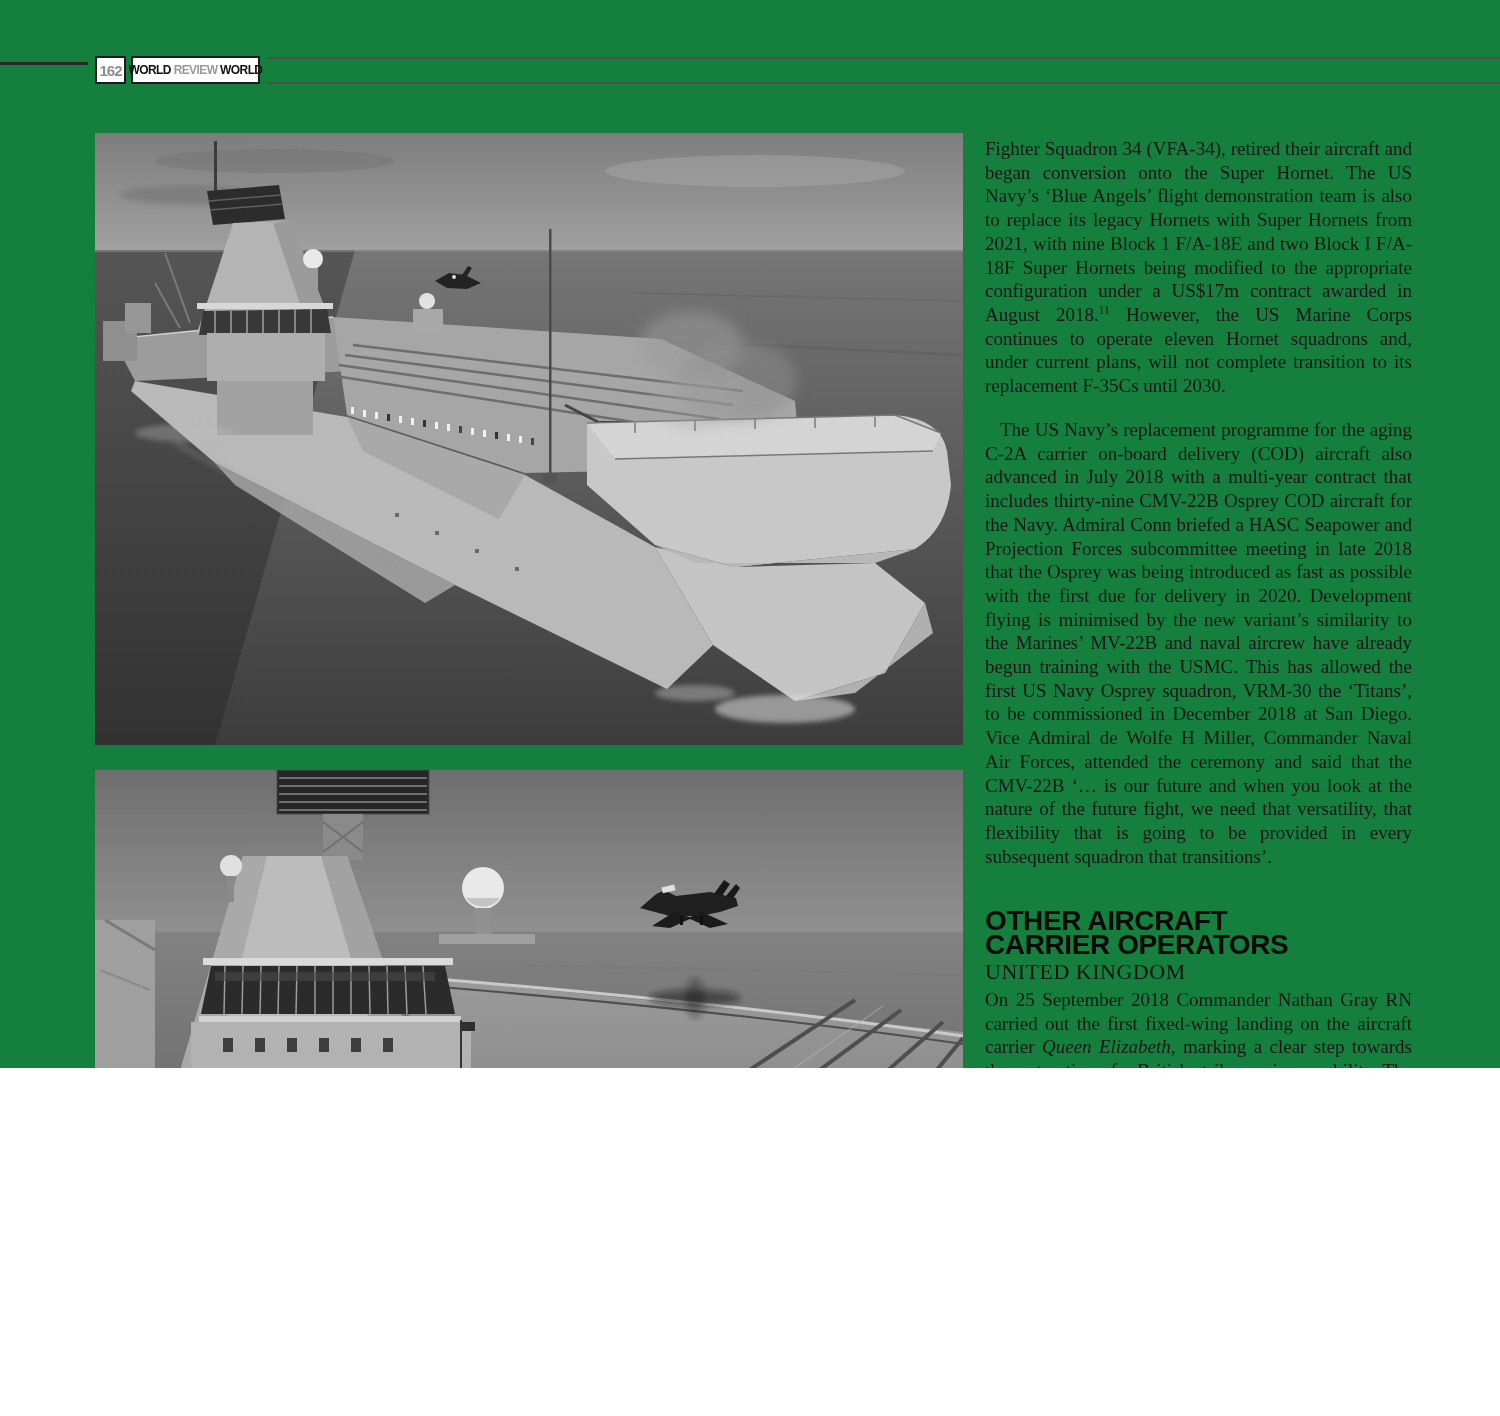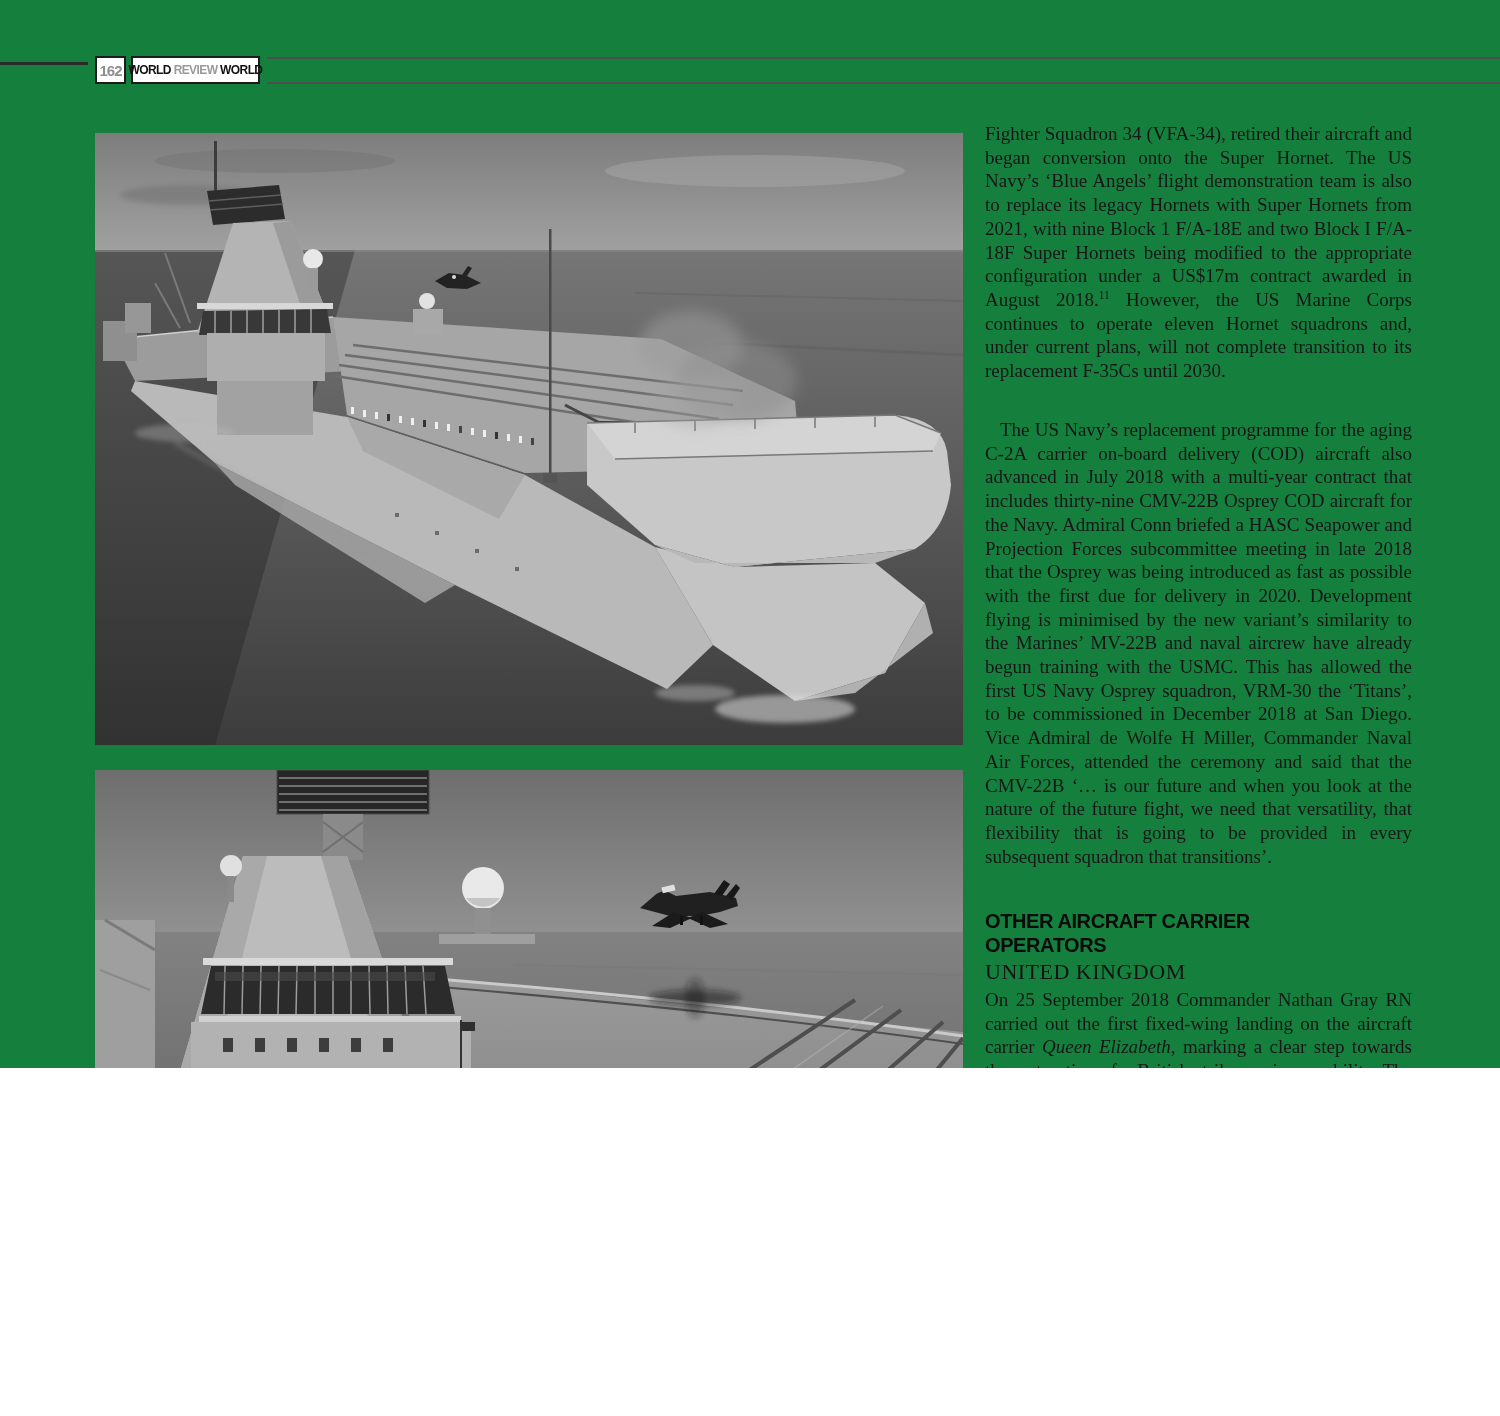--- a/index.html
+++ b/index.html
@@ -19,21 +19,21 @@
   .photo{position:absolute;left:95px;}
   .photo svg{display:block;}
   .photo-top{top:133px;width:868px;height:612px;}
   .photo-bottom{top:770px;width:868px;height:578px;}
   
   .tc{position:absolute;left:985px;width:427px;}
   p.body{font-size:19px;line-height:23.7px;text-align:justify;margin:0;color:#161616;}
   p.body sup{font-size:11.5px;line-height:0;vertical-align:super;}
   .indent{text-indent:15px;}
   h2.section{position:absolute;left:985px;top:909px;width:340px;margin:0;
-             font-family:"Liberation Sans",sans-serif;font-weight:700;font-size:20px;
+             font-family:"Liberation Sans",sans-serif;font-weight:700;font-size:28px;
              line-height:24px;letter-spacing:-0.4px;color:#0a0a0a;}
   h3.country{position:absolute;left:985px;top:959px;margin:0;font-family:"Liberation Serif",serif;
              font-weight:400;font-size:22px;line-height:26px;letter-spacing:0.5px;color:#131313;}
   .cap-rule{position:absolute;left:985px;top:1172px;width:426px;height:2px;background:#2f2f2f;}
   .caption{position:absolute;left:985px;top:1184px;width:430px;
            font-family:"Liberation Sans",sans-serif;font-size:16.5px;line-height:22px;color:#1e1e1e;}
   
   .wm-band{position:absolute;left:0;top:1301px;width:1210px;height:56px;background:#4a90bc;
            mix-blend-mode:screen;pointer-events:none;}
   .wm-svg{position:absolute;left:0;top:0;width:1500px;height:1416px;pointer-events:none;opacity:0.9;}
@@ -378,21 +378,21 @@
           <circle cx="498" cy="374" r="5" fill="#0f0f0f"></circle>
         <rect x="756" y="384" width="72" height="36" fill="#2c2c2c"></rect>
         <line x1="756" y1="396" x2="828" y2="396" stroke="#888" stroke-width="2"></line>
         <circle cx="768" cy="422" r="5" fill="#0f0f0f"></circle>
           <circle cx="794" cy="422" r="5" fill="#0f0f0f"></circle>
           <circle cx="818" cy="422" r="5" fill="#0f0f0f"></circle>
       </g>
     </svg>
   </figure>
 
-  <div class="tc" style="top:122px;">
+  <div class="tc" style="top:137px;">
     <p class="body"><span>Fighter Squadron 34 (VFA-34), retired their aircraft and began conversion onto the Super Hornet. The US Navy’s ‘Blue Angels’ flight demonstration team is also to replace its legacy Hornets with Super Hornets from 2021, with nine Block 1 F/A-18E and two Block I F/A-18F Super Hornets being modified to the appropriate configuration under a US$17m contract awarded in August 2018.</span><sup>11</sup><span> However, the US Marine Corps continues to operate eleven Hornet squadrons and, under current plans, will not complete transition to its replacement F-35Cs until 2030.</span></p>
   </div>
   <div class="tc" style="top:418px;">
     <p class="body indent">The US Navy’s replacement programme for the aging C-2A carrier on-board delivery (COD) aircraft also advanced in July 2018 with a multi-year contract that includes thirty-nine CMV-22B Osprey COD aircraft for the Navy. Admiral Conn briefed a HASC Seapower and Projection Forces subcommittee meeting in late 2018 that the Osprey was being introduced as fast as possible with the first due for delivery in 2020. Development flying is minimised by the new variant’s similarity to the Marines’ MV-22B and naval aircrew have already begun training with the USMC. This has allowed the first US Navy Osprey squadron, VRM-30 the ‘Titans’, to be commissioned in December 2018 at San Diego. Vice Admiral de Wolfe H Miller, Commander Naval Air Forces, attended the ceremony and said that the CMV-22B ‘… is our future and when you look at the nature of the future fight, we need that versatility, that flexibility that is going to be provided in every subsequent squadron that transitions’.</p>
   </div>
   <h2 class="section">OTHER AIRCRAFT CARRIER OPERATORS</h2>
   <h3 class="country">UNITED KINGDOM</h3>
   <div class="tc" style="top:988px;">
     <p class="body"><span>On 25 September 2018 Commander Nathan Gray RN carried out the first fixed-wing landing on the aircraft carrier </span><i>Queen Elizabeth</i><span>, marking a clear step towards the restoration of a British strike carrier capability. The aircraft was one of two F-35Bs from the F-35 Integrated Test Force (ITF) based at Naval Air Station Patuxent River, Maryland. Three other</span></p>
   </div>

